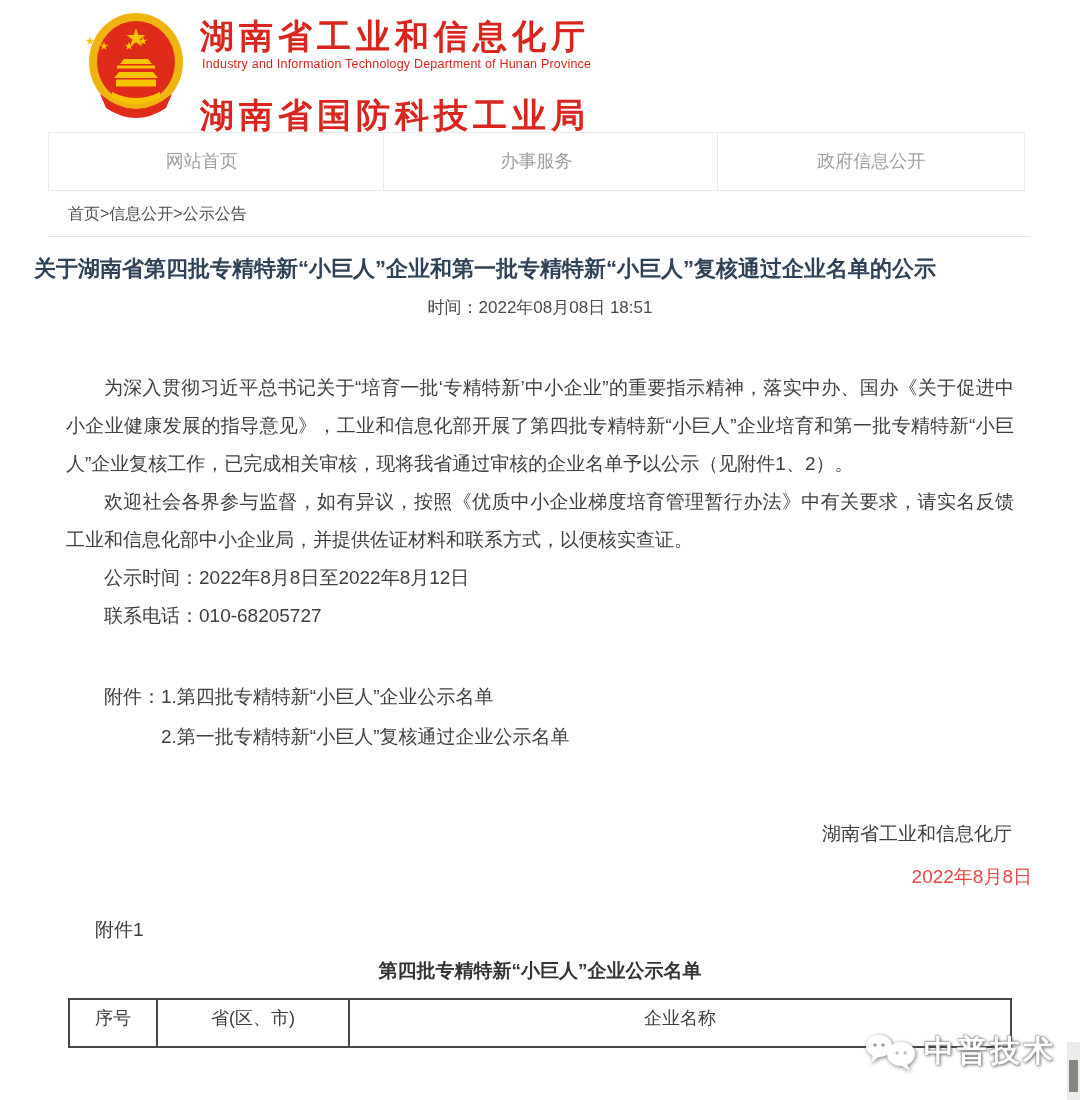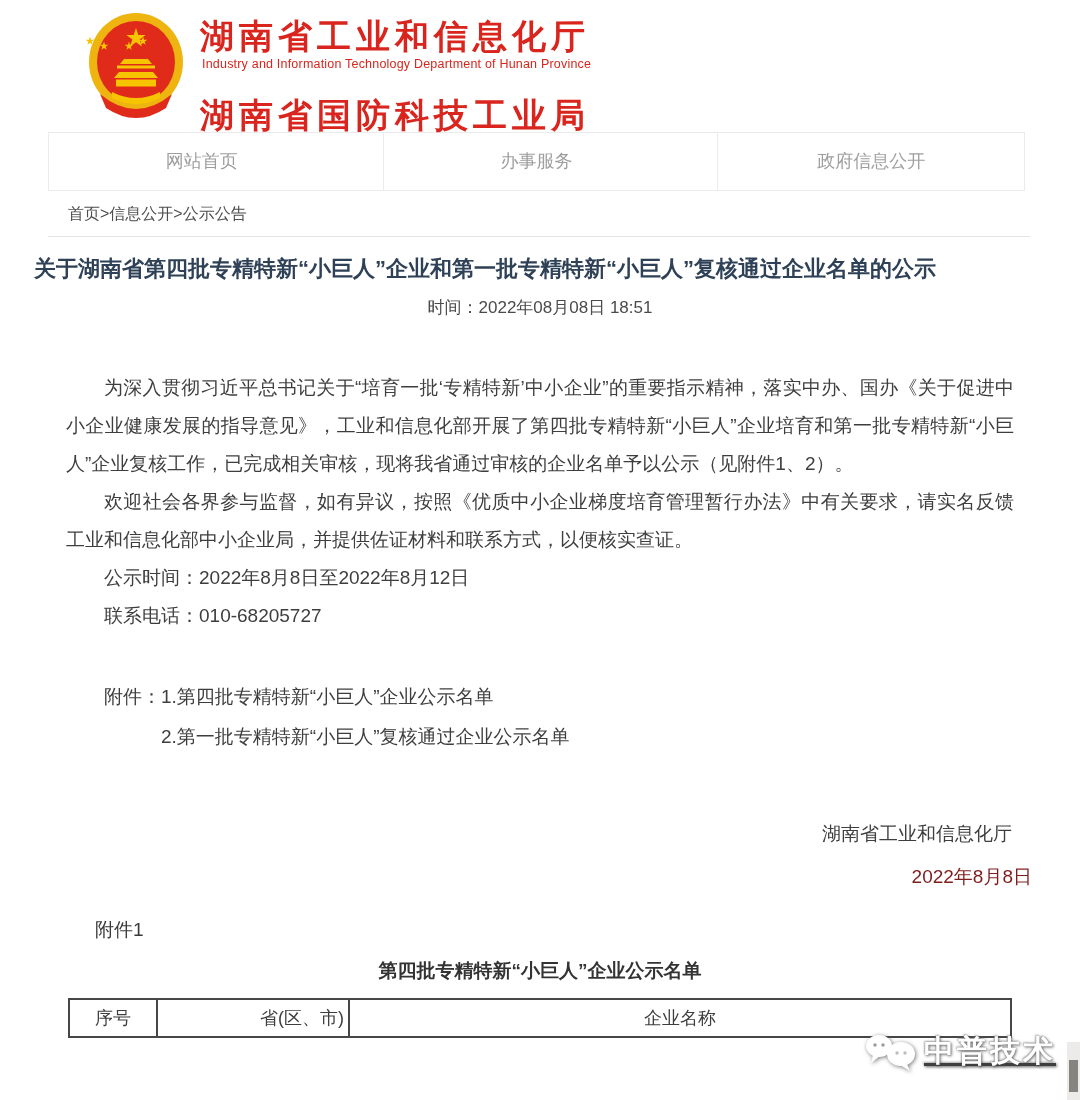--- a/index.html
+++ b/index.html
@@ -35,38 +35,37 @@
     margin:17px 34px 0; text-align:left;
     font-size:22px; font-weight:bold; color:#2e4156; line-height:1.35;
   }
   .article-time { margin-top:12px; text-align:center; font-size:17px; color:#4a4a4a; }
   .article-body { margin:50px 66px 0 66px; font-size:19px; line-height:38px; color:#3e3e3e; text-align:justify; }
   .article-body p { text-indent:2em; }
   .attachments { margin:42px 66px 0 66px; font-size:19px; line-height:40px; color:#3e3e3e; }
   .attach-line1 { text-indent:2em; }
   .attach-line2 { padding-left:5em; }
   .signature { margin:64px 68px 0 0; text-align:right; font-size:19px; color:#3e3e3e; }
-  .signature-date { margin:17px 48px 0 0; text-align:right; font-size:19px; color:#7f1d1d; }
+  .signature-date { margin:17px 48px 0 0; text-align:right; font-size:19px; color:#ef4444; }
   
   .annex-label { margin:27px 0 0 95px; font-size:19px; color:#3a3a3a; }
   .table-title { margin-top:15px; text-align:center; font-size:19px; font-weight:bold; color:#333; }
   .annex-table { margin:14px 68px 0 68px; }
   .t-row { display:flex; border:2px solid #474747; background:#fff; }
   .t-cell { font-size:18px; color:#3e3e3e; padding:6px 4px; text-align:center; }
   .t-cell + .t-cell { border-left:2px solid #474747; }
   .c-seq { flex:0 0 86px; }
-  .c-prov { flex:0 0 192px;text-align:right; }
+  .c-prov { flex:0 0 192px; }
   .c-name { flex:1; }
-  .t-head .t-cell { height:36px; line-height:24px; }
+  .t-head .t-cell { height:46px; line-height:24px; }
   
   .watermark {
     position:absolute; right:24px; bottom:28px;
     display:flex; align-items:center; gap:7px;
     pointer-events:none;
-    text-decoration:underline;
   }
   .watermark-text {
     color:#ffffff; font-size:30px; font-weight:bold; letter-spacing:3px;
     text-shadow:0 0 1px #8a8a8a, 1px 1px 3px rgba(70,70,70,.85), -1px -1px 2px rgba(120,120,120,.5);
   }
   .watermark svg { filter:drop-shadow(1px 1px 2px rgba(90,90,90,.8)); }
   
   .scroll-track { position:absolute; right:0; bottom:0; width:13px; height:58px; background:#ecebe9; }
   .scroll-thumb { position:absolute; right:2px; bottom:8px; width:9px; height:32px; background:#85847f; }
 </style>

